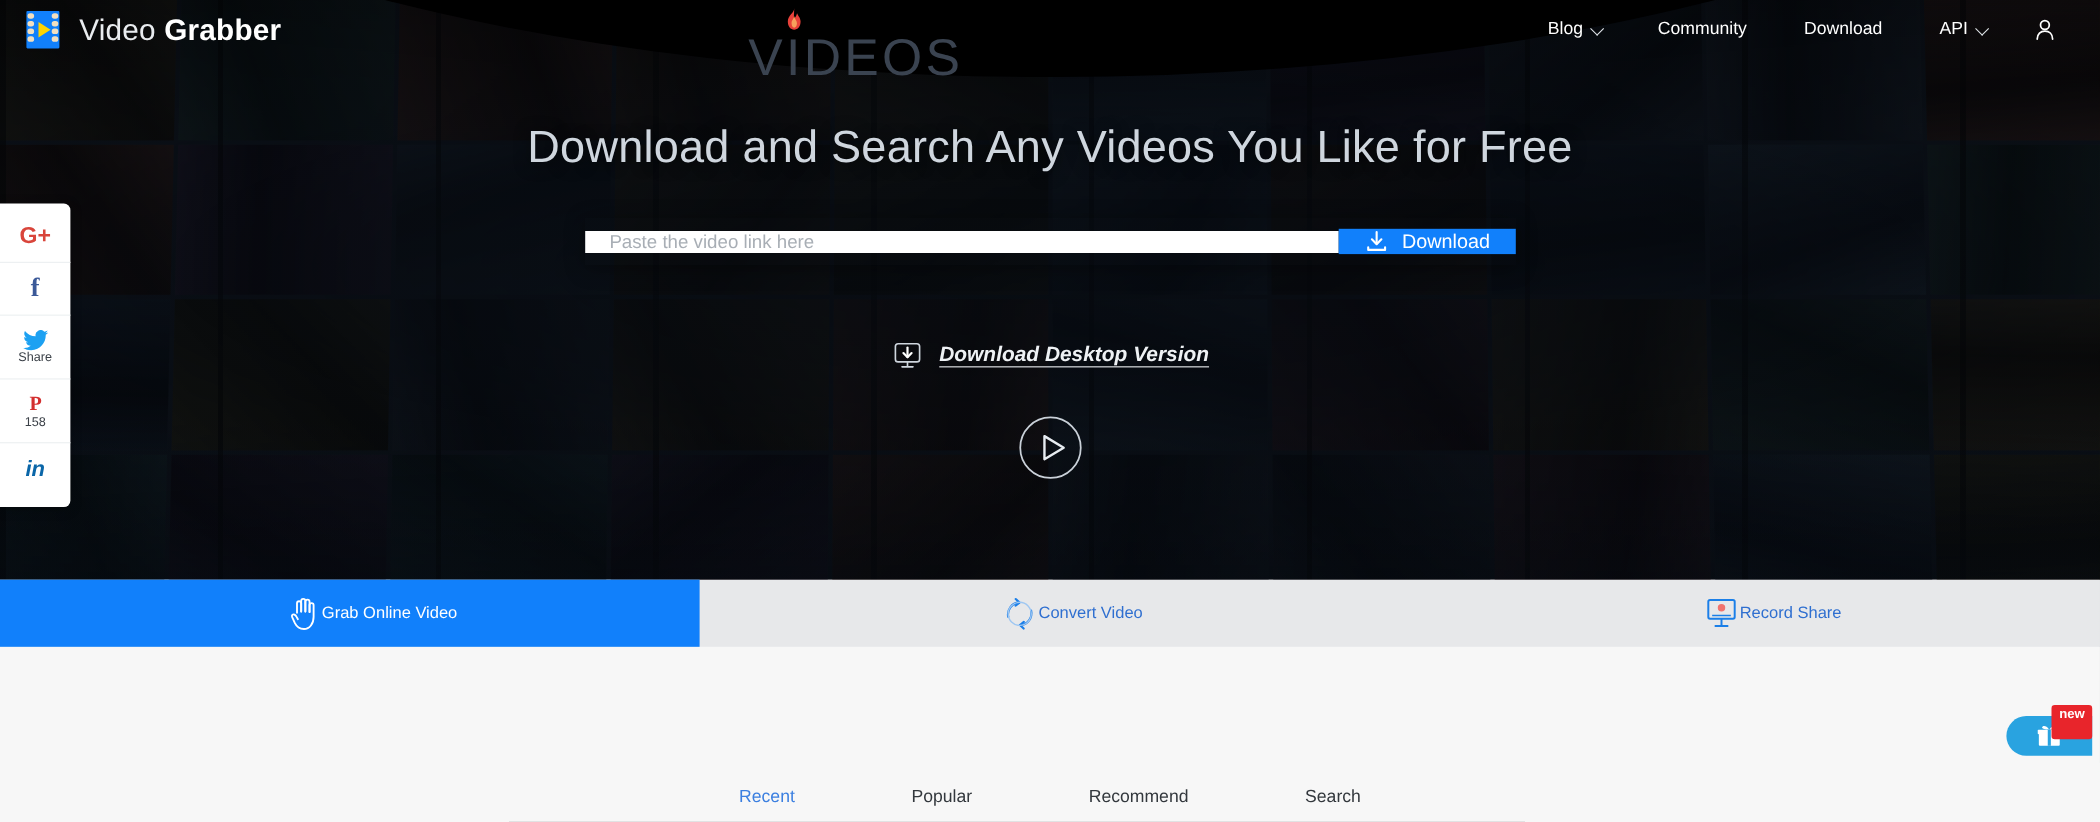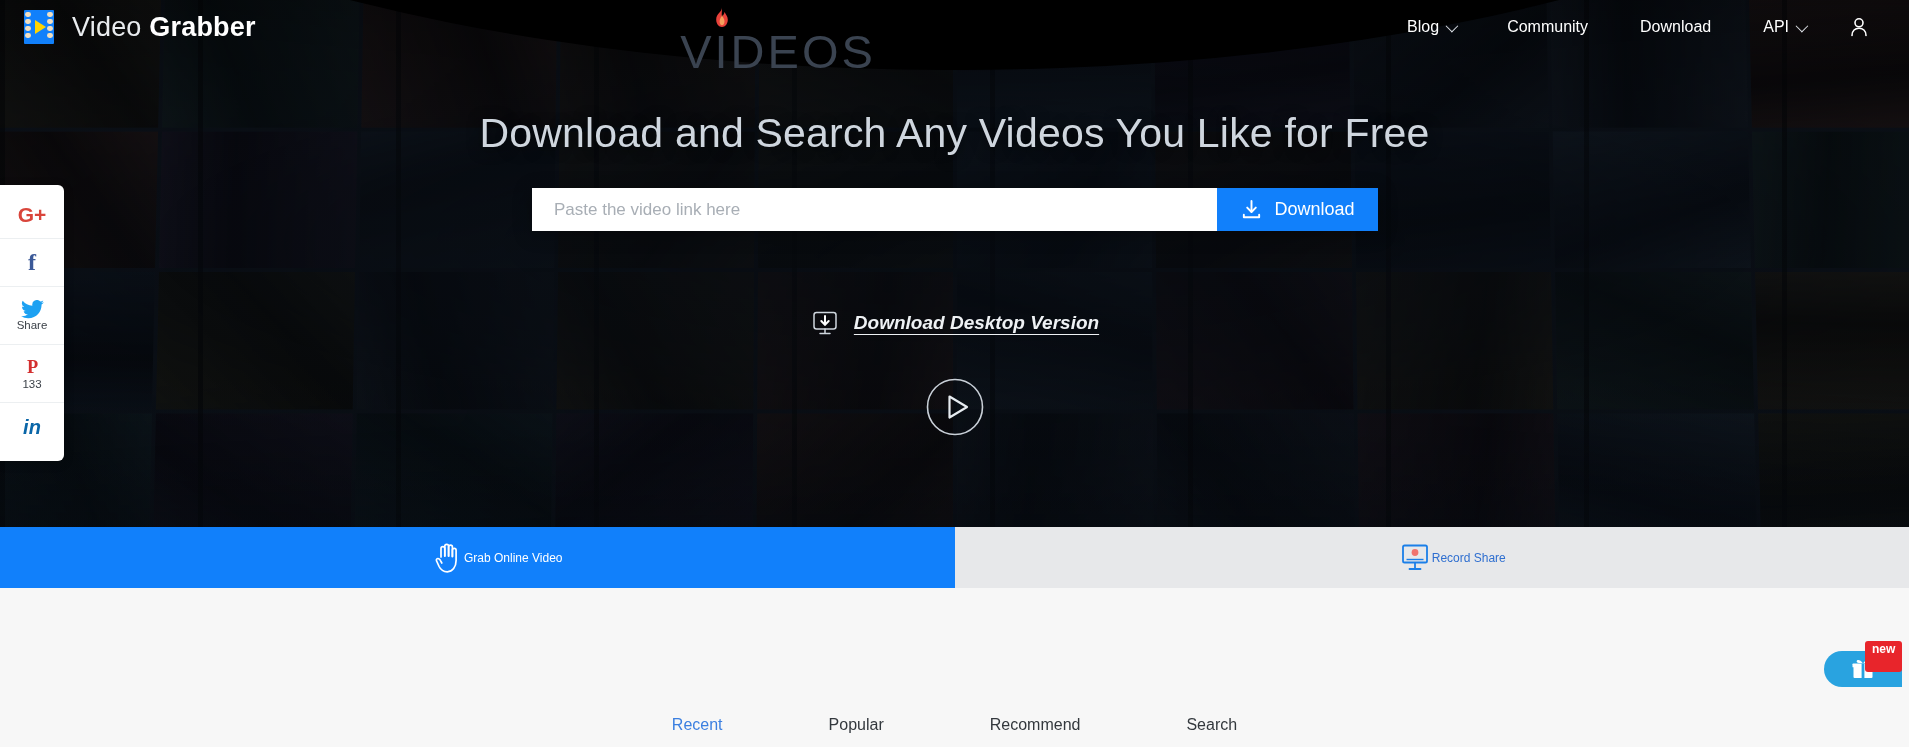--- a/index.html
+++ b/index.html
@@ -71,22 +71,22 @@
   .user-ico{ margin-left:16px; margin-right:4px; cursor:pointer; display:flex; }
 
   
   .hero-title{
     position:absolute; left:0; top:110px; width:1909px; text-align:center;
     font-size:41px; font-weight:400; color:#cfd6de; letter-spacing:.2px;
     text-shadow:0 2px 14px rgba(0,0,0,.7);
     z-index:20;
   }
   .searchbox{
-    position:absolute; left:532px; top:188px; width:846px; height:43px;
-    display:flex; z-index:20; box-shadow:0 3px 18px rgba(0,0,0,.35);
+    position:absolute; left:532px; top:198px; width:846px; height:43px;
+    display:flex; z-index:20; box-shadow:0 3px 18px rgba(0,0,0,.35);align-items:center;
   }
   .searchbox input{
     flex:1; border:none; outline:none; background:#fff;
     font-family:"Liberation Sans", sans-serif; font-size:17px; color:#333;
     padding:0 22px;
   }
   .searchbox input::placeholder{ color:#a8aeb5; }
   .dl-btn{
     width:161px; background:#1180fb; border:none; cursor:pointer;
     display:flex; align-items:center; justify-content:center; gap:11px;
@@ -125,21 +125,21 @@
   .fb{ color:#3b5998; font-size:24px; font-weight:700; font-family:"Liberation Serif",serif; }
   .li{ color:#0a66a8; font-size:20px; font-weight:700; font-style:italic; font-family:"Liberation Sans",sans-serif; }
 
   
   .tabstrip{
     position:absolute; left:0; top:527px; width:1909px; height:61px;
     display:flex; background:#e7e8ea; z-index:30;
   }
   .tab{
     flex:1; display:flex; align-items:center; justify-content:center; gap:0;
-    cursor:pointer; color:#2f6fd0; font-size:12px;padding-left:40px;
+    cursor:pointer; color:#2f6fd0; font-size:15px;padding-left:40px;
   }
   .tab.active{ background:#1180fb; color:#fff; }
 
   
   .content{
     position:absolute; left:0; top:588px; width:1909px; height:159px;
     background:#f7f7f7;
   }
   .videos-logo{
     position:absolute; left:0; top:24px; width:1556px; text-align:center;
@@ -315,38 +315,48 @@
   <div class="s-item tall">
     <svg width="23" height="19" viewBox="0 0 24 20">
       <path d="M24 2.4c-.9.4-1.8.66-2.8.78a4.9 4.9 0 0 0 2.14-2.7c-.94.56-2 .96-3.1 1.18A4.88 4.88 0 0 0 11.9 6.1 13.85 13.85 0 0 1 1.67.9 4.88 4.88 0 0 0 3.2 7.4 4.83 4.83 0 0 1 .96 6.8v.06a4.88 4.88 0 0 0 3.92 4.78 4.9 4.9 0 0 1-2.2.08 4.89 4.89 0 0 0 4.56 3.4A9.8 9.8 0 0 1 0 17.14 13.82 13.82 0 0 0 7.55 19.3c9.05 0 14-7.5 14-14v-.64A10 10 0 0 0 24 2.4z" fill="#1da1f2"></path>
     </svg>
     <span class="s-label">Share</span>
   </div>
   <div class="s-item tall">
     <svg width="19" height="22" viewBox="0 0 20 24">
       <text x="10" y="18" font-family="Liberation Serif, serif" font-size="20" font-weight="700" fill="#d32f2f" text-anchor="middle">P</text>
     </svg>
-    <span class="s-label">133</span>
+    <span class="s-label">158</span>
   </div>
   <div class="s-item">
     <span class="li">in</span>
   </div>
 </div>
 
 <div class="tabstrip">
   <div class="tab active">
     <svg width="32" height="34" viewBox="0 0 32 34">
       <g fill="none" stroke="#fff" stroke-width="1.7" stroke-linecap="round" stroke-linejoin="round">
         <path d="M9 16 V7.5a1.9 1.9 0 0 1 3.8 0V15"></path>
         <path d="M12.8 15V5.3a1.9 1.9 0 0 1 3.8 0V15"></path>
         <path d="M16.6 15V6a1.9 1.9 0 0 1 3.8 0v9.4"></path>
         <path d="M20.4 15.4V9.2a1.85 1.85 0 0 1 3.7 0v10.4c0 6.4-3.6 11.2-8.8 11.2-4.3 0-6.6-2-8.2-5.3L4.6 20c-.8-1.6.6-3 2.1-2.3.8.4 1.4 1 1.8 1.9L9.8 22"></path>
       </g>
     </svg>
     <span>Grab Online Video</span>
+  </div>
+  <div class="tab">
+    <svg width="34" height="34" viewBox="0 0 34 34">
+      <path d="M6.6 19.8a11 11 0 0 1 9.6-13.2" fill="none" stroke="#1b7fe8" stroke-width="2" stroke-linecap="round"></path>
+      <path d="M13.4 3.6 L16.8 6.8 L13.2 9.6" fill="none" stroke="#1b7fe8" stroke-width="2" stroke-linecap="round" stroke-linejoin="round"></path>
+      <path d="M27.4 14.2a11 11 0 0 1-9.6 13.2" fill="none" stroke="#1b7fe8" stroke-width="2" stroke-linecap="round"></path>
+      <path d="M20.6 30.4 L17.2 27.2 L20.8 24.4" fill="none" stroke="#1b7fe8" stroke-width="2" stroke-linecap="round" stroke-linejoin="round"></path>
+      <circle cx="17" cy="17" r="10.5" fill="none" stroke="#9fc7f2" stroke-width="1.3"></circle>
+    </svg>
+    <span>Convert Video</span>
   </div>
   <div class="tab">
     <svg width="34" height="32" viewBox="0 0 34 32">
       <rect x="5" y="3.5" width="24" height="17" rx="1.6" fill="none" stroke="#1b7fe8" stroke-width="1.8"></rect>
       <circle cx="17" cy="10.5" r="3.4" fill="#f0736e"></circle>
       <path d="M8.5 17.5 L25.5 17.5" stroke="#1b7fe8" stroke-width="1.4"></path>
       <path d="M17 21 L17 26.5 M11.5 27 L22.5 27" stroke="#1b7fe8" stroke-width="1.8" stroke-linecap="round"></path>
     </svg>
     <span>Record Share</span>
   </div>

